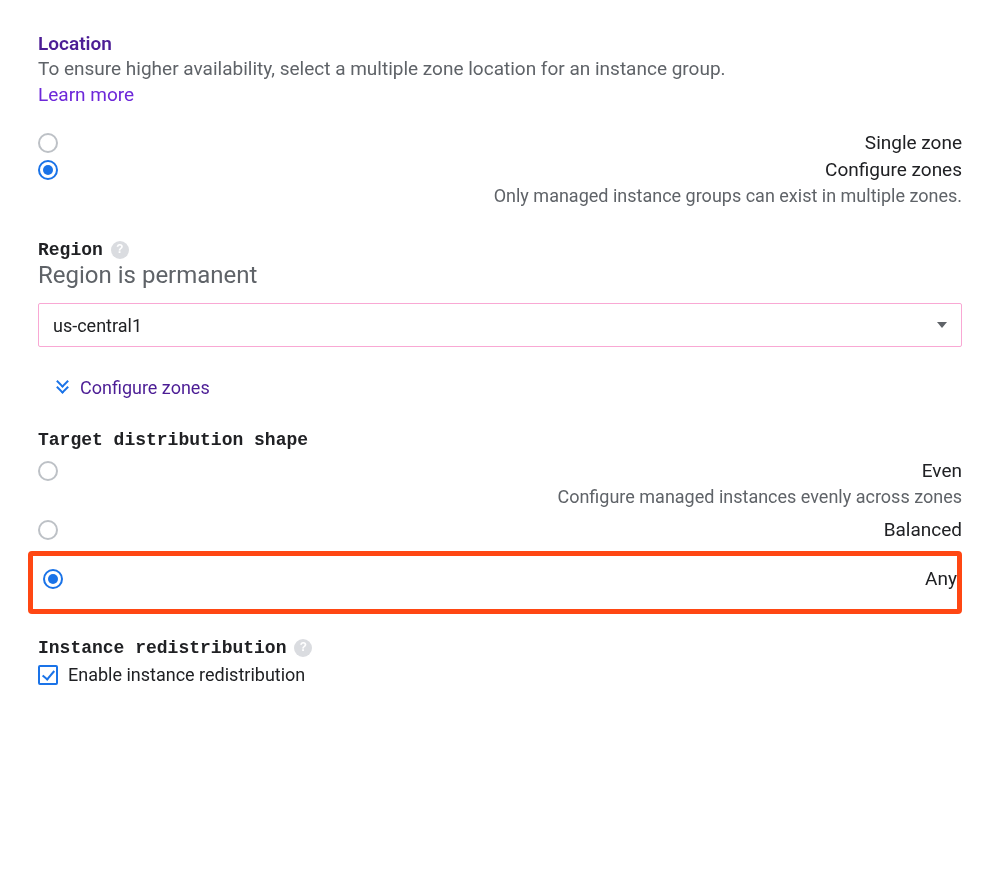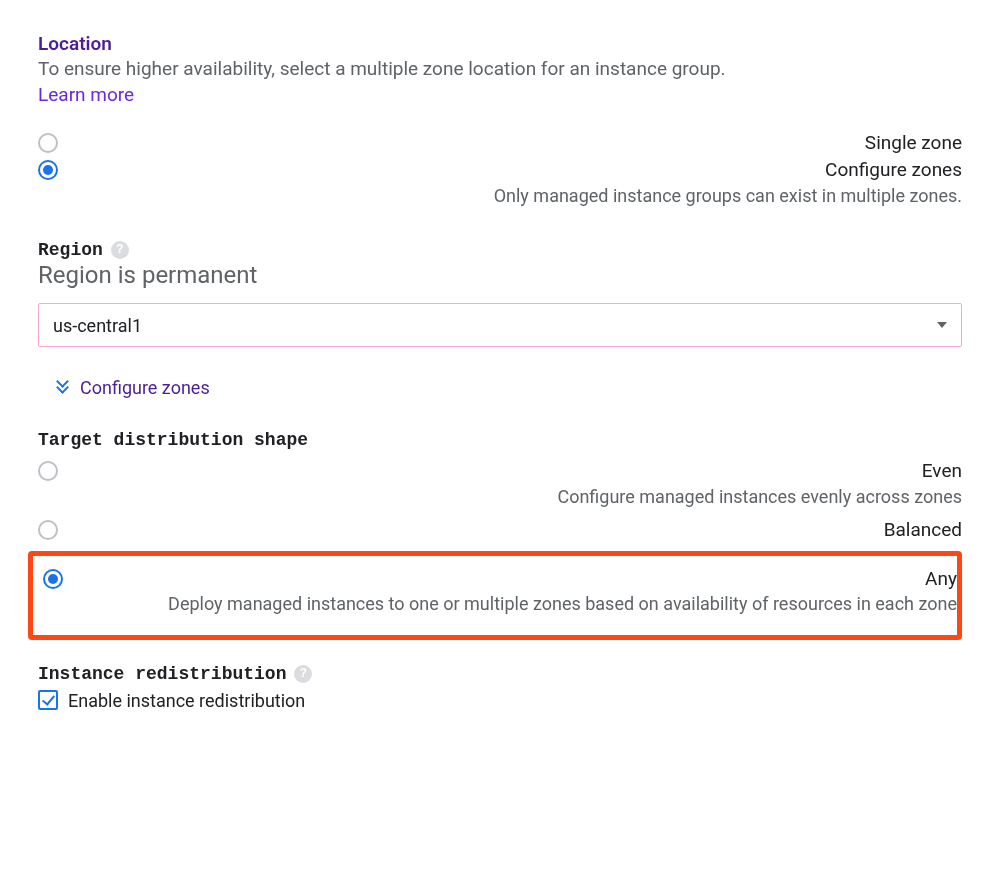--- a/index.html
+++ b/index.html
@@ -237,21 +237,20 @@
       <div class="radio"></div>
       <div class="radio-stack">
         <div class="radio-label">Balanced</div>
       </div>
     </div>
     <div class="highlight-box">
       <div class="radio-row">
         <div class="radio selected"></div>
         <div class="radio-stack">
           <div class="radio-label">Any</div>
-          <div class="radio-sublabel">Deploy managed instances to one or multiple zones based on availability of resources in each zone</div>
         </div>
       </div>
     </div>
   </div>
 </div>
 
 <div class="redistribution">
   <div class="sub-title">
     <span>Instance redistribution</span>
     <span class="help-icon">?</span>

